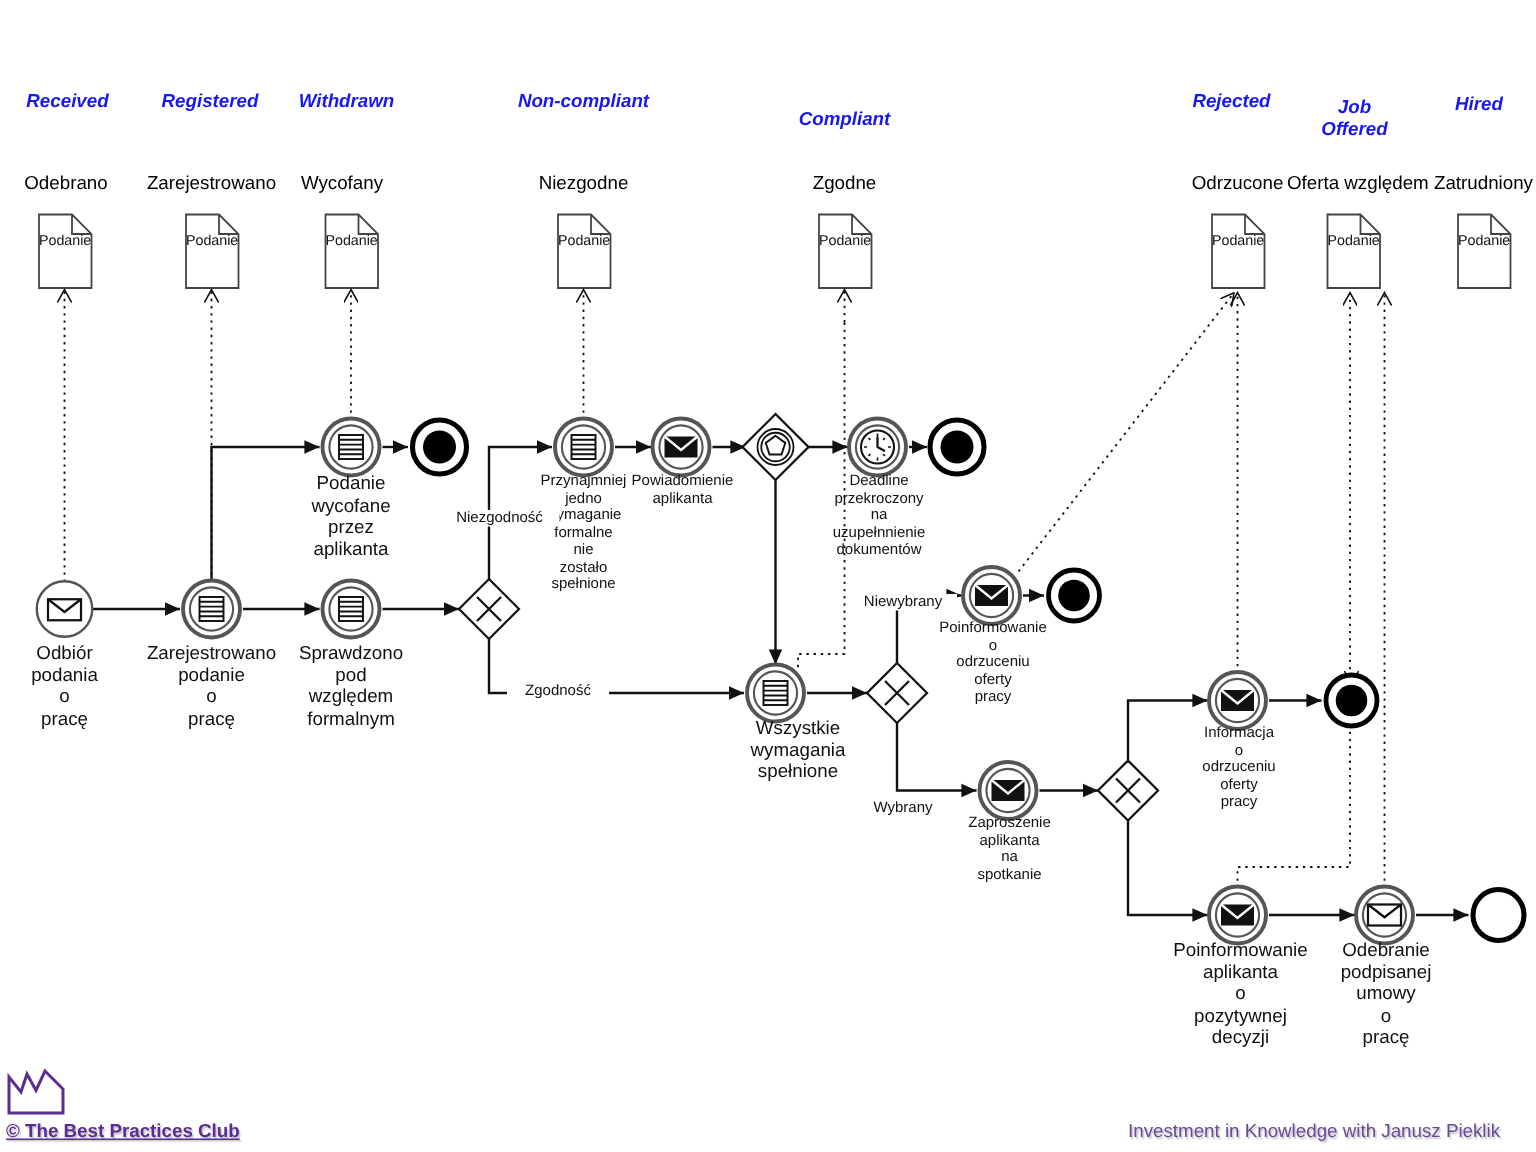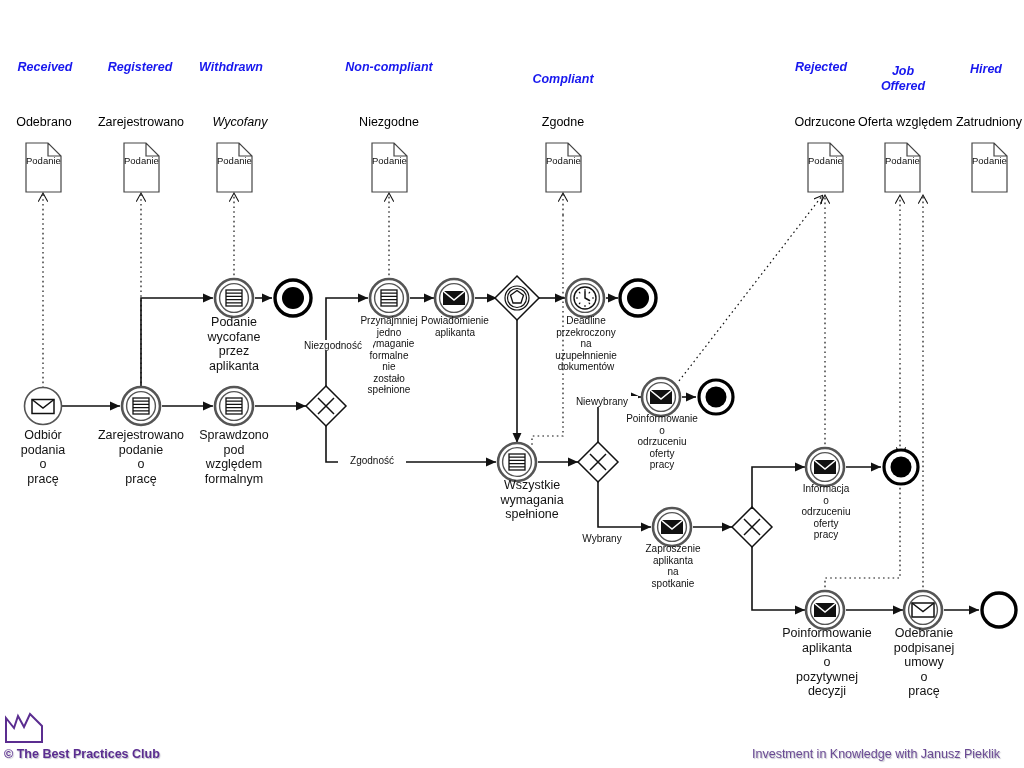--- a/index.html
+++ b/index.html
@@ -12,21 +12,21 @@
              line-height:14px;white-space:nowrap;}
   .node-label{position:absolute;color:#111;font-size:10px;text-align:center;
               line-height:11.5px;}
   .node-label.big{font-size:12.5px;line-height:14.5px;}
   .edge-label{position:absolute;color:#111;font-size:10px;text-align:center;
               white-space:nowrap;background:#fff;padding:0 1px;}
   .edge-label.b{font-size:10px;}
   .doc-text{position:absolute;font-size:9.5px;color:#111;white-space:nowrap;}
   .footer-left{position:absolute;left:4px;top:747px;color:#5b2d90;font-weight:bold;
                font-size:12.5px;white-space:nowrap;
-               text-shadow:1px 1px 1px rgba(120,120,140,.45);}
+               text-shadow:1px 1px 1px rgba(120,120,140,.45);text-decoration:underline;}
   .footer-right{position:absolute;left:752px;top:747px;color:#6a4a93;
                 font-size:12.5px;white-space:nowrap;
                 text-shadow:1px 1px 1px rgba(130,130,150,.5);}
 </style>
 </head>
 <body>
 
 <svg id="canvas" viewBox="0 0 1024 768">
   <defs>
     <marker id="arw" viewBox="0 0 10 10" refX="9" refY="5" markerWidth="7" markerHeight="7" orient="auto">
@@ -267,21 +267,21 @@
 <div class="lane-head" style="left:186px;top:60px;width:90px;"><span>Withdrawn</span></div>
 <div class="lane-head" style="left:329px;top:60px;width:120px;"><span>Non-compliant</span></div>
 <div class="lane-head" style="left:513px;top:60px;width:100px;margin-top:12px;"><span>Compliant</span></div>
 <div class="lane-head" style="left:776px;top:60px;width:90px;"><span>Rejected</span></div>
 <div class="lane-head" style="left:868px;top:64px;width:70px;white-space:pre-line;"><span>Job
 Offered</span></div>
 <div class="lane-head" style="left:951px;top:62px;width:70px;"><span>Hired</span></div>
 
 <div class="doc-title" style="left:0px;top:115px;width:88px;"><span>Odebrano</span></div>
 <div class="doc-title" style="left:86px;top:115px;width:110px;"><span>Zarejestrowano</span></div>
-<div class="doc-title" style="left:196px;top:115px;width:88px;font-style:italic;"><span>Wycofany</span></div>
+<div class="doc-title" style="left:184px;top:115px;width:88px;"><span>Wycofany</span></div>
 <div class="doc-title" style="left:340px;top:115px;width:98px;"><span>Niezgodne</span></div>
 <div class="doc-title" style="left:520px;top:115px;width:86px;"><span>Zgodne</span></div>
 <div class="doc-title" style="left:780px;top:115px;width:90px;"><span>Odrzucone</span></div>
 <div class="doc-title" style="left:858px;top:115px;width:90px;"><span>Oferta względem</span></div>
 <div class="doc-title" style="left:944px;top:115px;width:90px;"><span>Zatrudniony</span></div>
 
 <div class="doc-text" style="left:26px;top:155px;"><span>Podanie</span></div>
 <div class="doc-text" style="left:124px;top:155px;"><span>Podanie</span></div>
 <div class="doc-text" style="left:217px;top:155px;"><span>Podanie</span></div>
 <div class="doc-text" style="left:372px;top:155px;"><span>Podanie</span></div>

